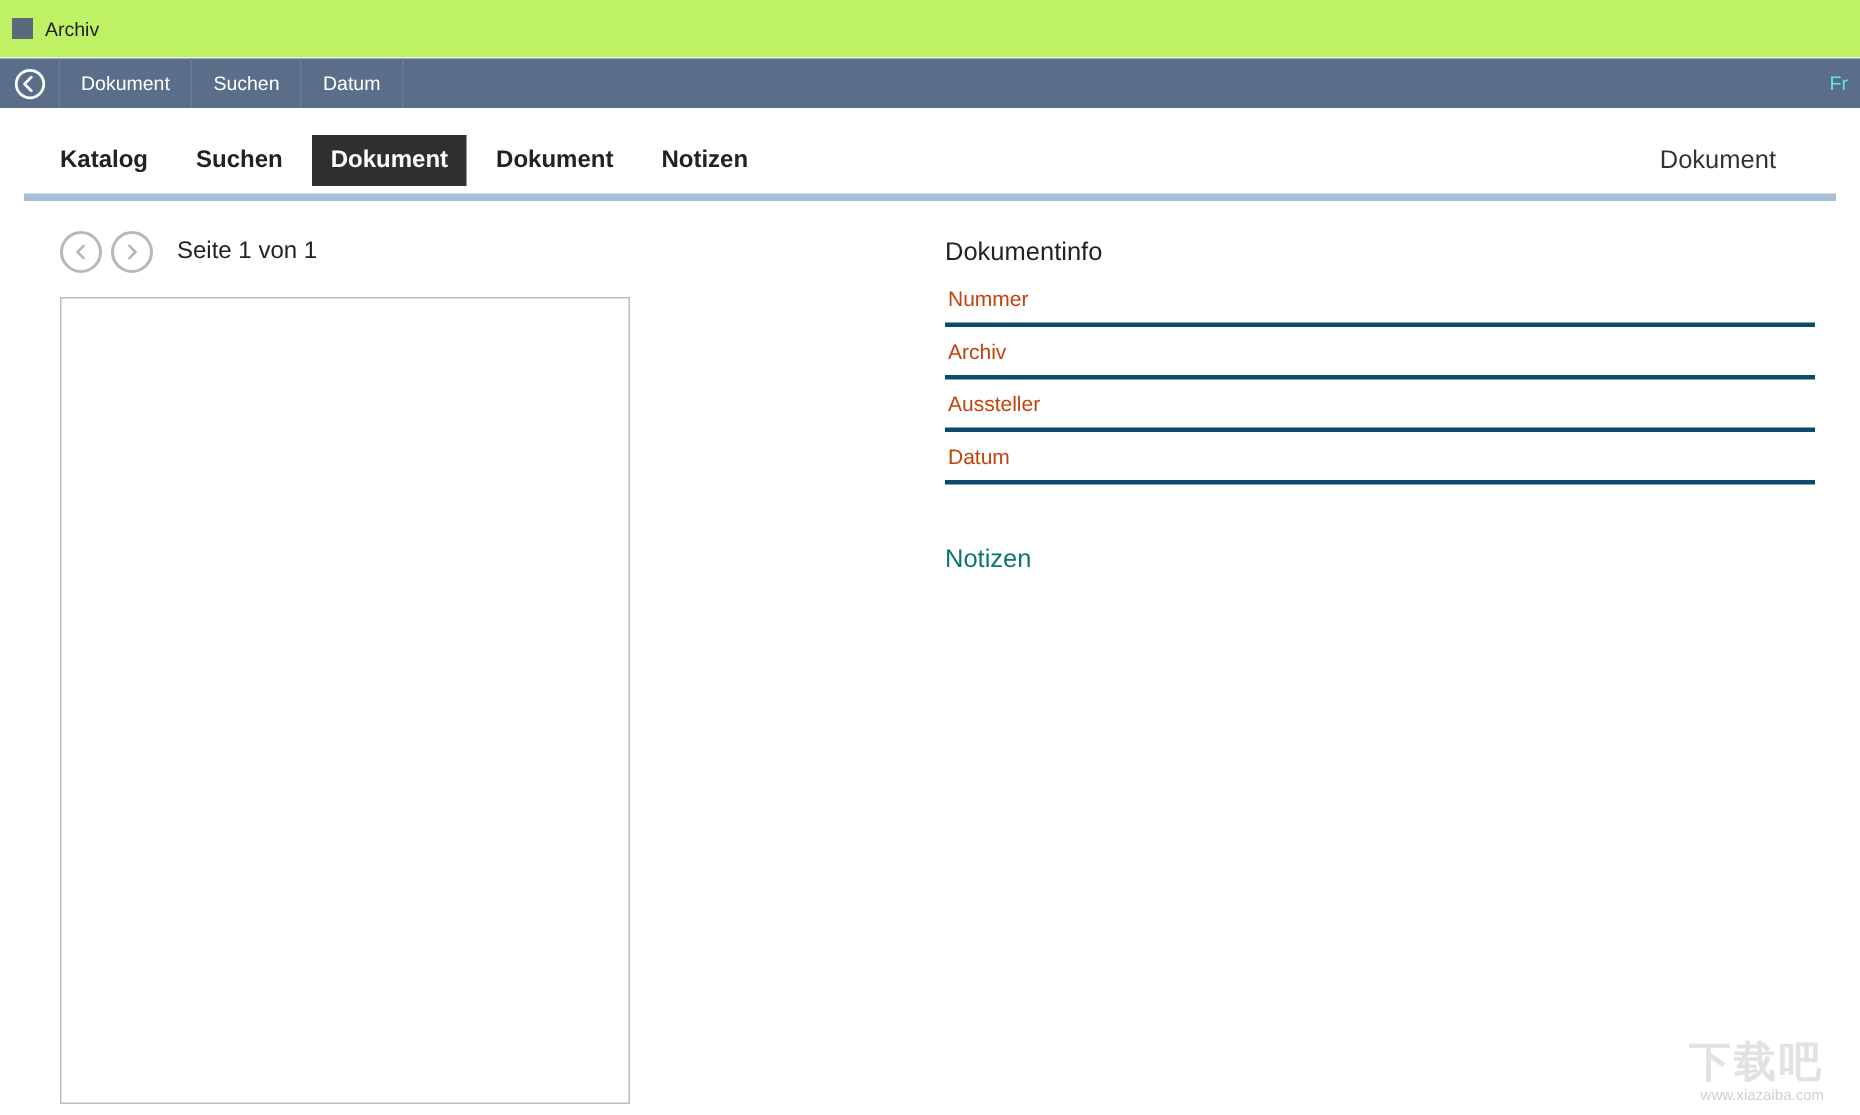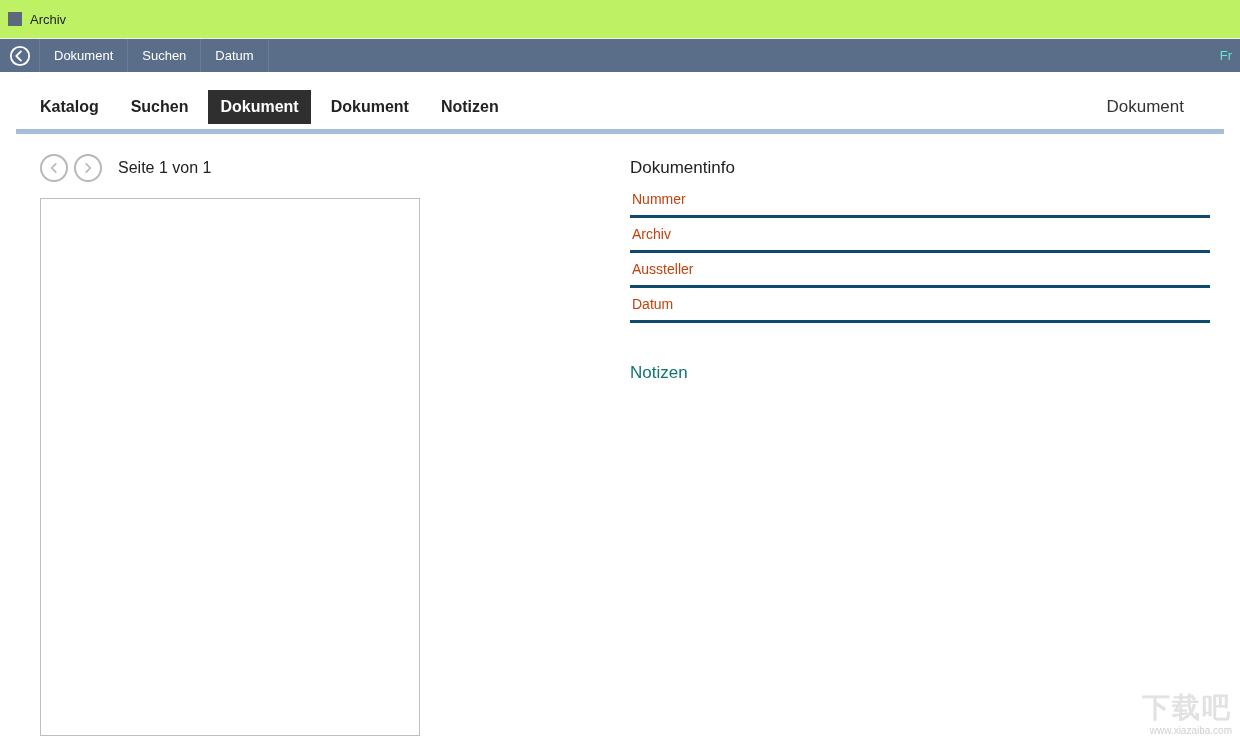--- a/index.html
+++ b/index.html
@@ -29,21 +29,21 @@
     .nav-btn { width: 28px; height: 28px; border: 2px solid #b8b8b8; border-radius: 50%; display: flex; align-items: center; justify-content: center; background: #fff; cursor: pointer; }
     .nav-btn svg { width: 14px; height: 14px; }
     .page-label { margin-left: 10px; font-size: 16px; color: #222; }
     .page-preview { width: 380px; height: 538px; border: 1px solid #bdbdbd; background: #fff; }
 
     .right-pane { flex: 1; padding-top: 4px; }
     .section-title { font-size: 17px; color: #222; margin-bottom: 5px; }
     .field-row { padding: 8px 2px; border-bottom: 3px solid #0c4a6e; font-size: 14px; color: #c2410c; }
     .notes-title { margin-top: 40px; font-size: 17px; color: #0f766e; }
 
-    .watermark { position: absolute; right: 8px; bottom: 6px; font-size: 10px; color: #d0d0d0; font-family: Arial, sans-serif; text-align: right; line-height: 1.2; pointer-events: none; }
+    .watermark { position: absolute; right: 24px; bottom: 6px; font-size: 10px; color: #d0d0d0; font-family: Arial, sans-serif; text-align: right; line-height: 1.2; pointer-events: none; }
     .watermark .big { font-size: 28px; font-weight: bold; color: #e2e2e2; letter-spacing: 2px; }
   </style>
 </head>
 <body>
 
 <div class="titlebar">
   <span class="app-icon"></span>
   <span class="title">Archiv</span>
 </div>
 

